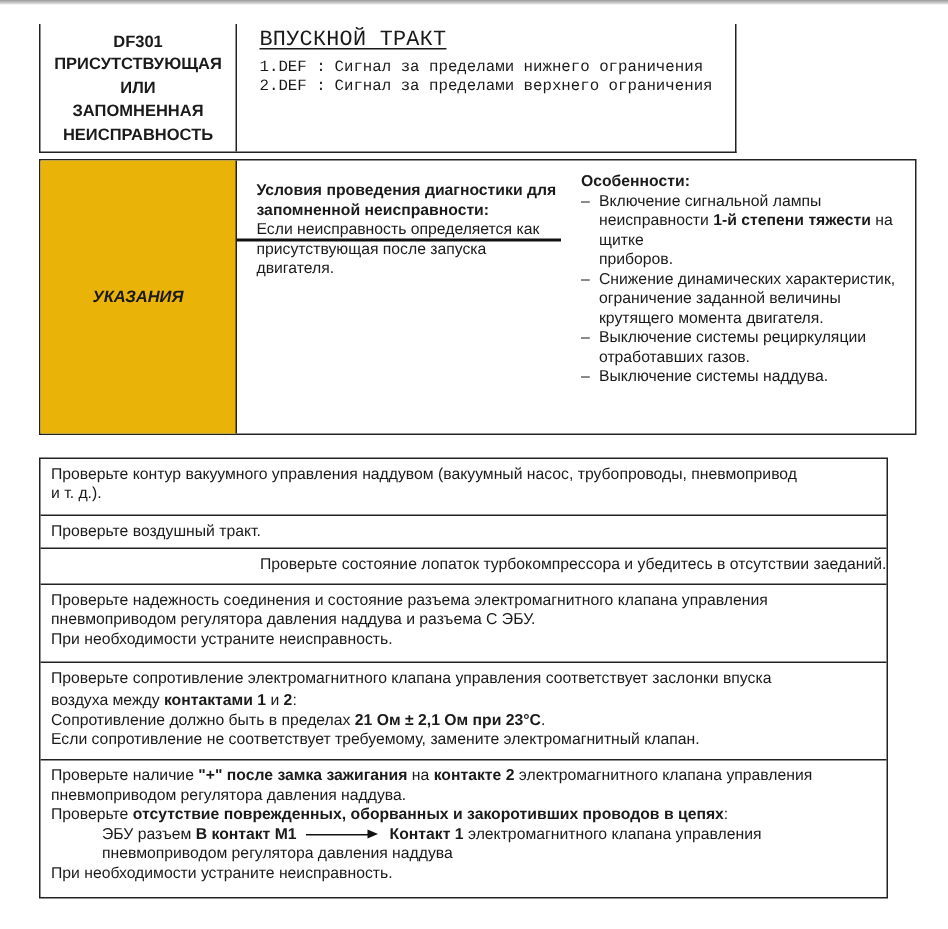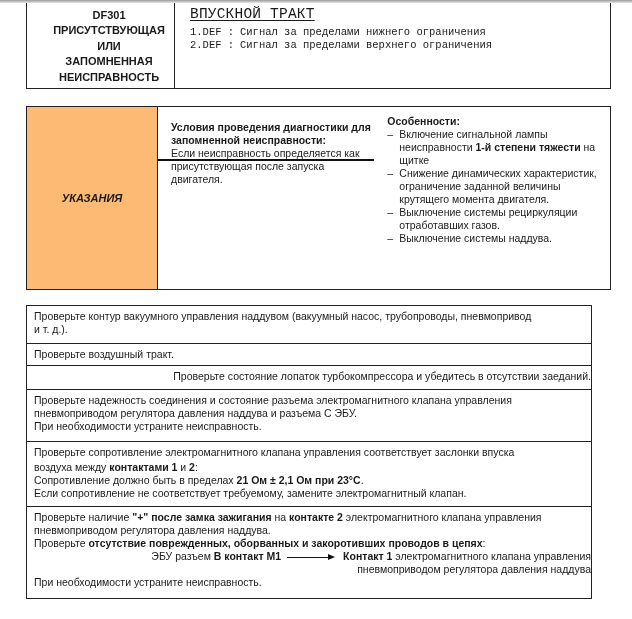--- a/index.html
+++ b/index.html
@@ -3,57 +3,57 @@
   <meta charset="utf-8">
   <style>
     html, body { margin: 0; padding: 0; background: #ffffff; }
     body {
       width: 632px; height: 619px; position: relative; overflow: hidden;
       font-family: "Liberation Sans", sans-serif; color: #1a1a1a;
     }
     .topline { position: absolute; left: 0; top: 0; width: 632px; height: 3px; background: linear-gradient(#9a9a9a, #e8e8e8); }
     
     .hdr {
-      position: absolute; left: 26px; top: 3px; width: 585px; height: 86px;
+      position: absolute; left: 26px; top: 16px; width: 465px; height: 86px;
       border-left: 1px solid #222; border-right: 1px solid #222; border-bottom: 1px solid #222;
-      display: flex; box-sizing: border-box; padding-left: 17px;
+      display: flex; box-sizing: border-box;
     }
     .hdr-left {
       width: 131px; border-right: 1px solid #222; box-sizing: border-box;
       display: flex; flex-direction: column; align-items: center; justify-content: center;
       font-weight: bold; font-size: 11px; line-height: 15.5px; text-align: center; padding-top: 2px;
     }
     .hdr-right { flex: 1; padding: 3px 0 0 15px; font-family: Liberation Mono, monospace; }
     .hdr-title { font-size: 14.5px; text-decoration: underline; text-underline-offset: 2px; line-height: 17px; margin-bottom: 3px; letter-spacing: 0.2px; }
     .def-line { font-size: 10.5px; line-height: 13px; display: flex; }
     .def-code { width: 50px; }
     
     .ins {
       position: absolute; left: 26px; top: 106px; width: 585px; height: 184px;
       border: 1px solid #222; box-sizing: border-box; display: flex;
     }
     .ins-left {
-      width: 131px; background: #fdba74; border-right: 1px solid #222; box-sizing: border-box;
+      width: 131px; background: #eab308; border-right: 1px solid #222; box-sizing: border-box;
       display: flex; align-items: center; justify-content: center;
       font-weight: bold; font-style: italic; font-size: 11px;
     }
     .ins-right { flex: 1; display: flex; }
     .ins-top { padding: 14px 0 0 13px; height: 54px; box-sizing: border-box; border-bottom: 2px solid #111; font-size: 10.5px; line-height: 13px; }
     .ins-bottom { padding: 8px 0 0 13px; font-size: 10.5px; line-height: 13px; }
     .bold { font-weight: bold; }
     .bullet { display: flex; }
     .bullet .dash { width: 12px; flex: none; }
     
     .chk {
       position: absolute; left: 26px; top: 305px; width: 566px;
       border: 1px solid #222; box-sizing: border-box;
     }
     .row { border-top: 1px solid #222; padding: 4px 0 4px 7px; font-size: 10.5px; line-height: 13px; box-sizing: border-box; }
     .row:first-child { border-top: none; }
-    .indent { padding-left: 34px; text-align: right; }
+    .indent { padding-left: 34px; }
     .arrow { display: inline-block; width: 48px; height: 9px; position: relative; vertical-align: middle; margin: 0 8px 0 6px; }
     .arrow::before { content: ""; position: absolute; left: 0; right: 6px; top: 4px; height: 1px; background: #111; }
     .arrow::after { content: ""; position: absolute; right: 0; top: 1px; border-left: 7px solid #111; border-top: 3.5px solid transparent; border-bottom: 3.5px solid transparent; }
   </style>
 </head>
 <body>
 
 <div class="topline"></div>
 
 <div class="hdr">
@@ -84,20 +84,21 @@
       <div class="bold">Условия проведения диагностики для запомненной неисправности:</div>
       <div>Если неисправность определяется как присутствующая после запуска</div>
       <div>двигателя.</div>
     </div>
     <div class="ins-bottom">
       <div class="bold">Особенности:</div>
       <div class="bullet">
         <span class="dash">–</span>
         <div>
           <span>Включение сигнальной лампы неисправности </span><span class="bold">1-й степени тяжести</span><span> на щитке</span>
+          <div>приборов.</div>
         </div>
       </div>
       <div class="bullet">
         <span class="dash">–</span>
         <div>
           <span>Снижение динамических характеристик, ограничение заданной величины</span>
           <div>крутящего момента двигателя.</div>
         </div>
       </div>
       <div class="bullet">

